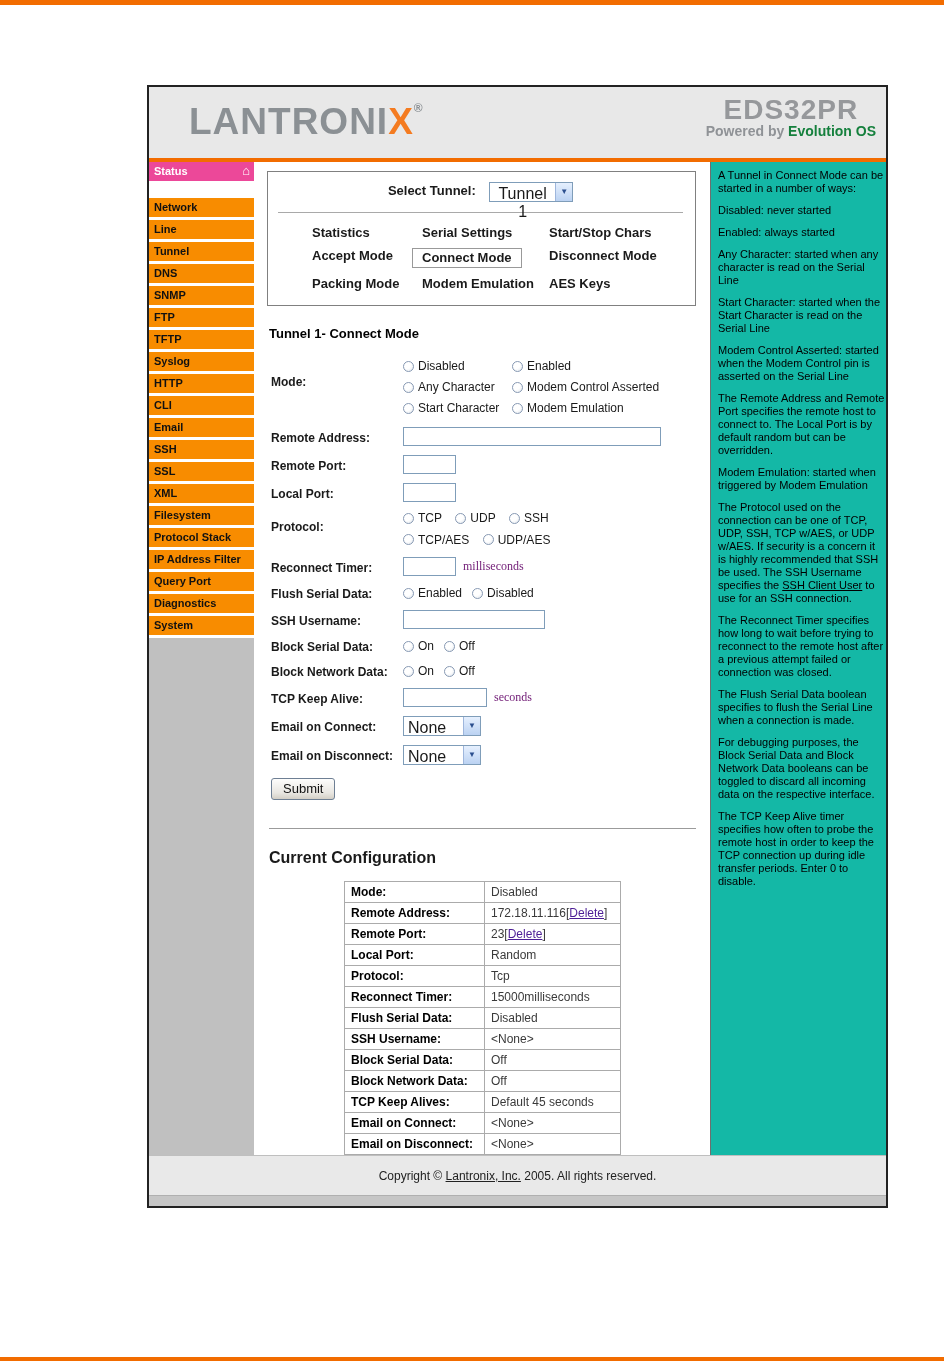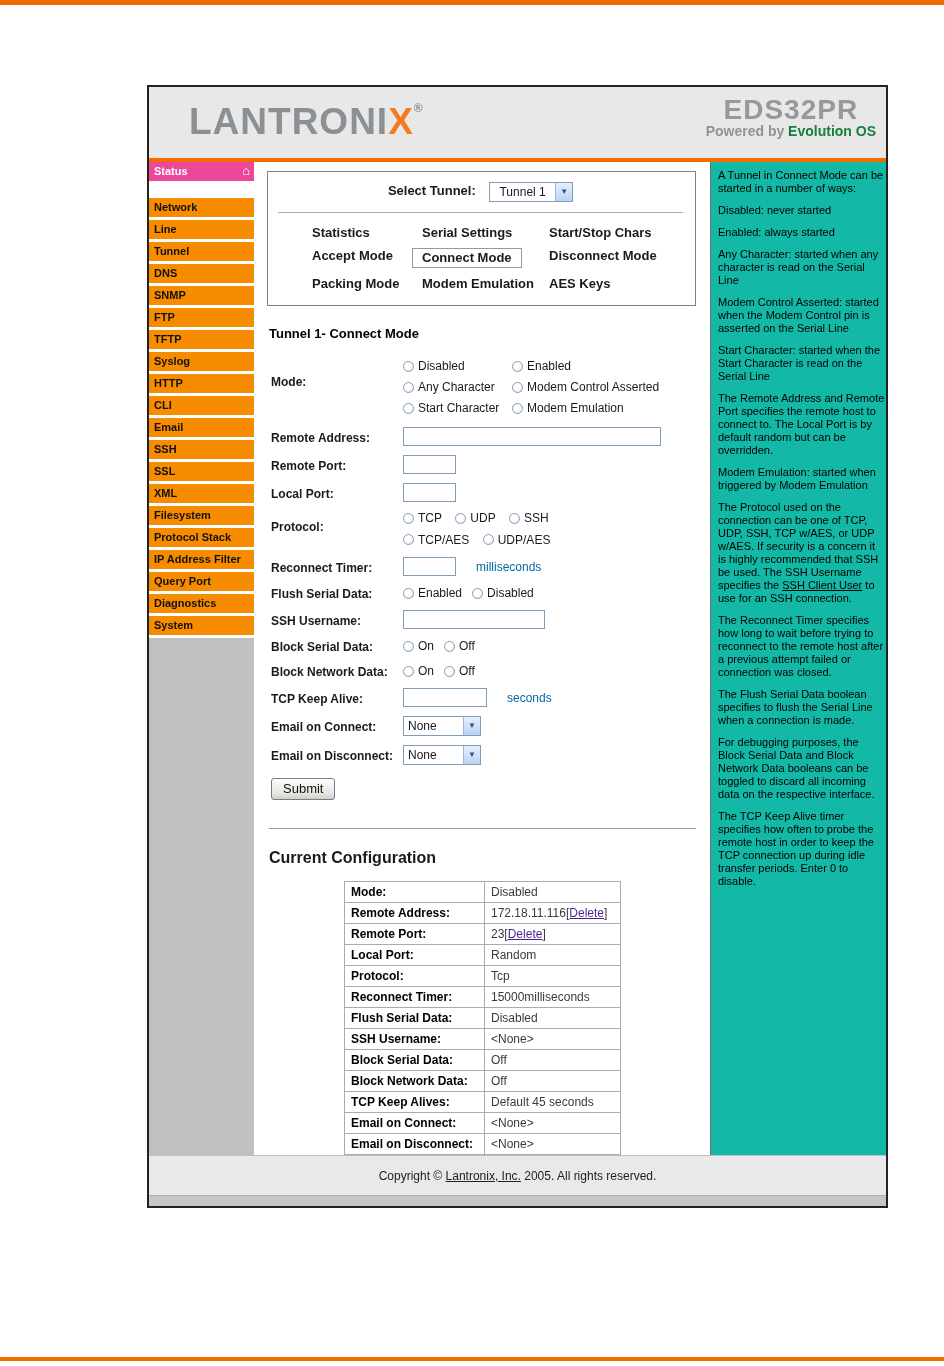--- a/index.html
+++ b/index.html
@@ -52,27 +52,27 @@
 
   .page-title { font-size:13px; font-weight:bold; margin:20px 0 18px 2px; color:#000; }
 
   
   .form { padding-left:4px; }
   .frow { display:flex; align-items:center; margin-bottom:9px; }
   .frow.top { align-items:flex-start; }
   .flabel { width:132px; flex:none; font-weight:bold; font-size:12px; padding-top:2px; }
   .ti { border:1px solid #7F9DB9; height:19px; font-family:"Liberation Sans",sans-serif; font-size:12px; padding:1px 3px; background:#fff; }
   .w258 { width:258px; } .w53 { width:53px; } .w142 { width:142px; } .w84 { width:84px; }
-  .unit { margin-left:20px; color:#0369a1; }
+  .unit { margin-left:7px; color:#701a75;font-family:Liberation Serif, serif; }
   .mode-grid { display:grid; grid-template-columns:109px auto; row-gap:7px; }
   .ropt { display:inline-flex; align-items:center; margin-right:10px; cursor:pointer; white-space:nowrap; }
   .radio { width:11px; height:11px; border:1px solid #8799B3; border-radius:50%; flex:none;
     background:radial-gradient(circle at 35% 30%, #ffffff 45%, #dfe5ec); margin-right:4px; }
   .sel { display:inline-flex; border:1px solid #7F9DB9; background:#fff; height:20px; cursor:pointer; }
-  .sel-txt { flex:1; padding:2px 4px 0 4px; font-size:12px; }
+  .sel-txt { flex:1; padding:2px 4px 0 4px; font-size:16px; }
   .sel-btn { width:17px; flex:none; text-align:center; font-size:8px; color:#2B4F8E; line-height:18px;
     background:linear-gradient(#E6F0FE,#BBD2F2); border-left:1px solid #9EB6DC; }
   .w84s { width:84px; } .w78s { width:78px; }
   .btn-submit { font-family:"Liberation Sans",sans-serif; font-size:13px; color:#111; padding:2px 11px 3px 11px;
     border:1px solid #6E7F94; border-radius:3px; background:linear-gradient(#FDFDFC,#E8E6E1 70%,#D3CFC6); margin-top:4px; cursor:pointer; }
 
   .section-hr { border:0; border-top:1px solid #9B9B9B; width:427px; margin:28px 0 20px 2px; }
   .config-heading { font-size:16px; font-weight:bold; margin:0 0 14px 2px; }
 
   .cfg-table { border-collapse:collapse; margin-left:77px; background:#fff; }
@@ -375,22 +375,22 @@
             </tr>
           </tbody>
       </table>
     </div>
 
     <div class="help-col" id="help-panel">
         <p><span>A Tunnel in Connect Mode can be started in a number of ways:</span></p>
         <p><span class="b">Disabled:</span><span> never started</span></p>
         <p><span class="b">Enabled:</span><span> always started</span></p>
         <p><span class="b">Any Character:</span><span> started when any character is read on the Serial Line</span></p>
+        <p><span class="b">Start Character:</span><span> started when the Start Character is read on the Serial Line</span></p>
         <p><span class="b">Modem Control Asserted:</span><span> started when the Modem Control pin is asserted on the Serial Line</span></p>
-        <p><span class="b">Start Character:</span><span> started when the Start Character is read on the Serial Line</span></p>
         <p><span>The </span><span class="b">Remote Address</span><span> and </span><span class="b">Remote Port</span><span> specifies the remote host to connect to. The </span><span class="b">Local Port</span><span> is by default random but can be overridden.</span></p>
         <p><span class="b">Modem Emulation:</span><span> started when triggered by Modem Emulation</span></p>
         <p><span>The </span><span class="b">Protocol</span><span> used on the connection can be one of TCP, UDP, SSH, TCP w/AES, or UDP w/AES. If security is a concern it is highly recommended that SSH be used. The </span><span class="b">SSH Username</span><span> specifies the </span><span class="lnk">SSH Client User</span><span> to use for an SSH connection.</span></p>
         <p><span>The </span><span class="b">Reconnect Timer</span><span> specifies how long to wait before trying to reconnect to the remote host after a previous attempt failed or connection was closed.</span></p>
         <p><span>The </span><span class="b">Flush Serial Data</span><span> boolean specifies to flush the Serial Line when a connection is made.</span></p>
         <p><span>For debugging purposes, the </span><span class="b">Block Serial Data</span><span> and </span><span class="b">Block Network Data</span><span> booleans can be toggled to discard all incoming data on the respective interface.</span></p>
         <p><span>The </span><span class="b">TCP Keep Alive</span><span> timer specifies how often to probe the remote host in order to keep the TCP connection up during idle transfer periods. Enter 0 to disable.</span></p>
       </div>
   </div>
 

